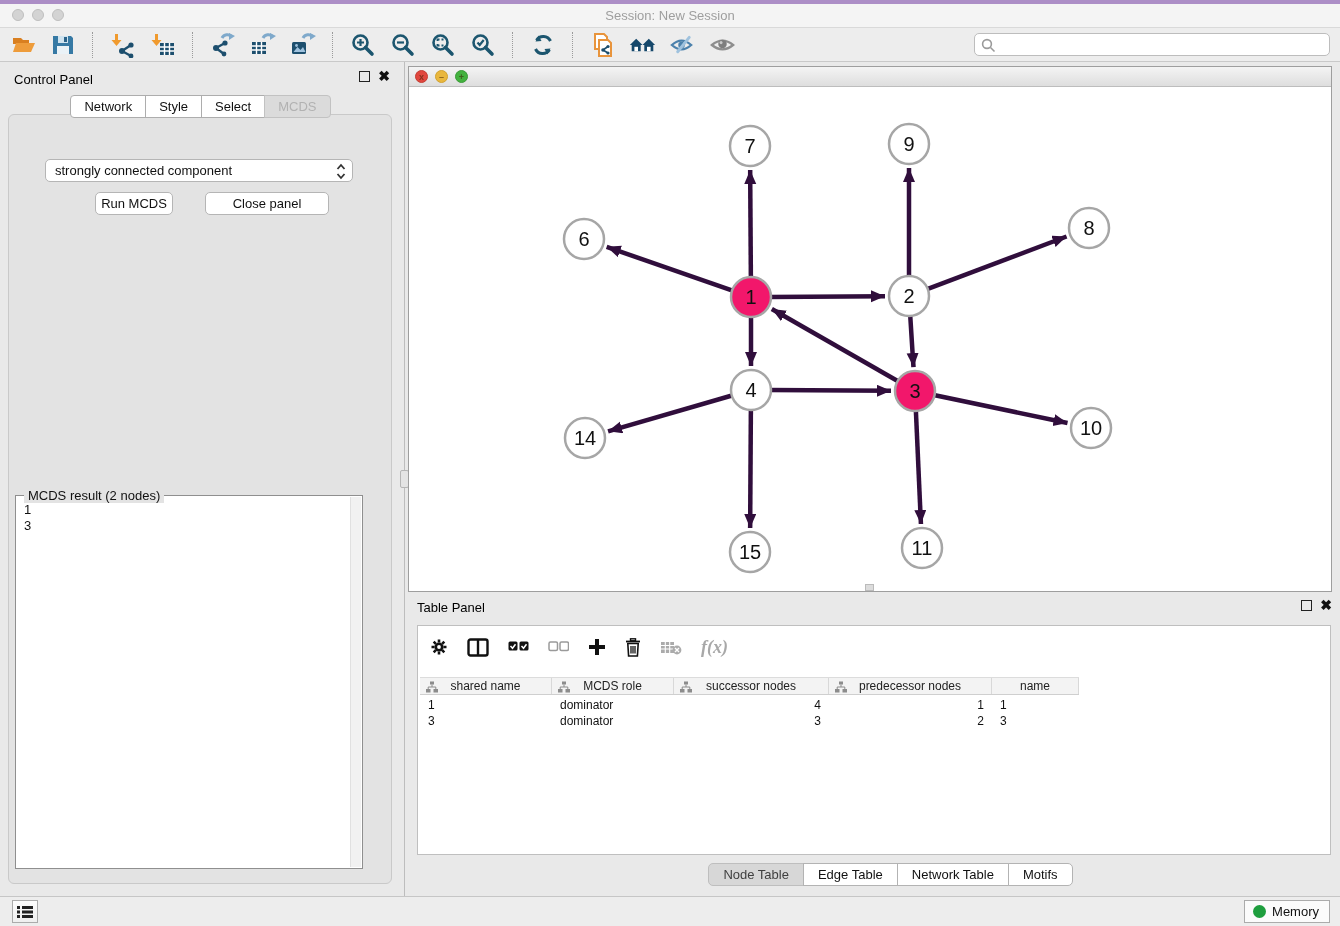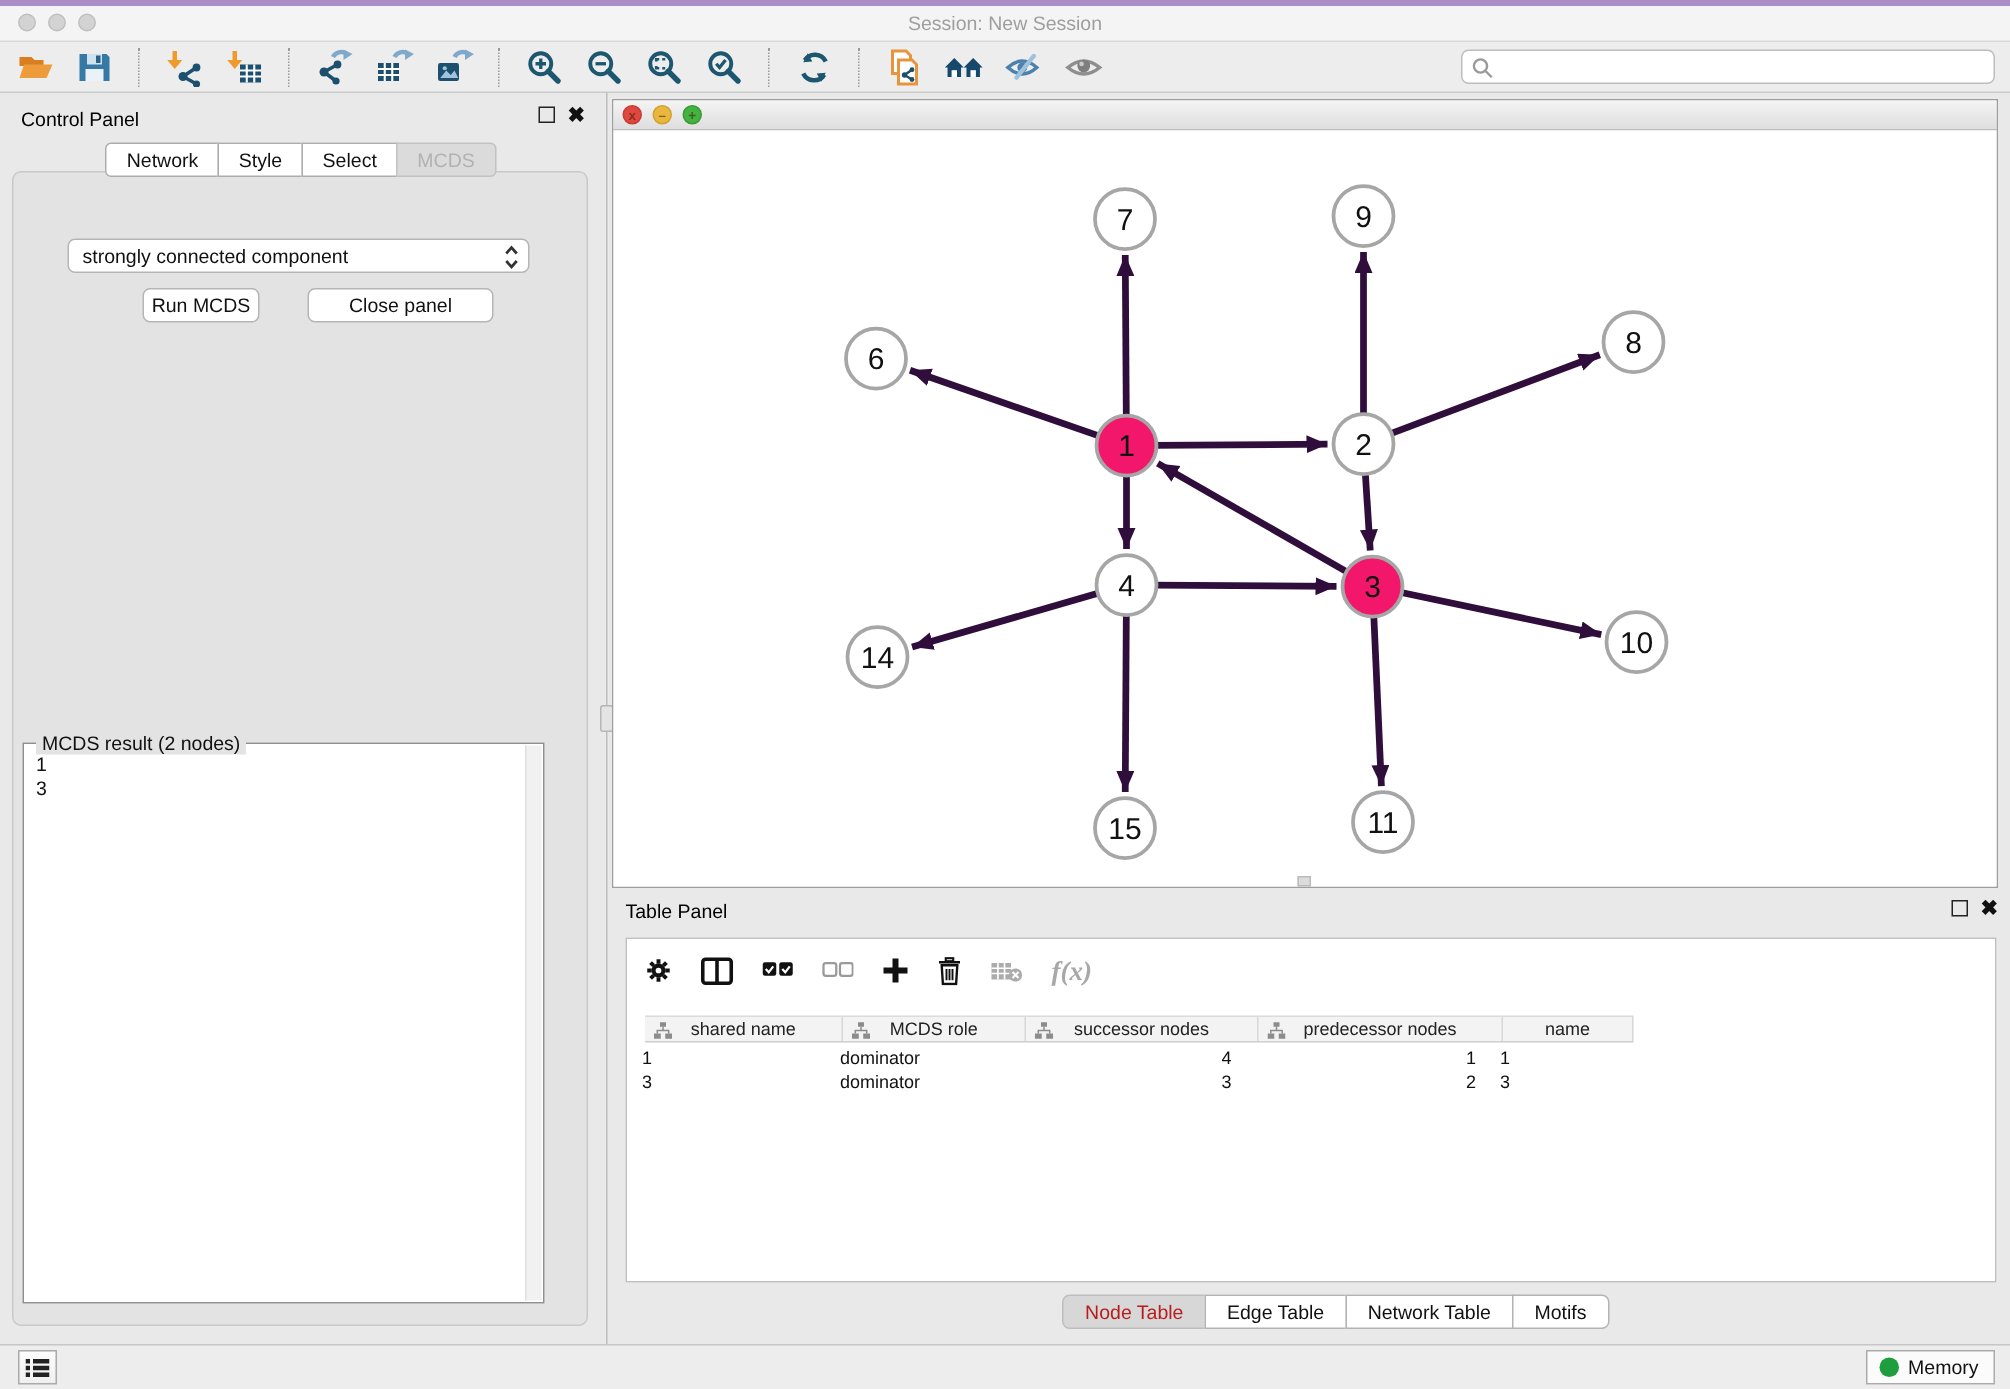--- a/index.html
+++ b/index.html
@@ -76,34 +76,34 @@
   .net-title { position:absolute; left:0; right:0; top:3px; text-align:center; font-size:13px; color:#222;margin-top:19px; }
   .netcanvas { position:absolute; left:0; top:20px; width:922px; height:504px; background:#fff; }
   .canvas-handle { position:absolute; left:456px; bottom:0px; width:9px; height:7px;
     background:#DCDCDC; border:1px solid #BBBBBB; }
   
   .tpanel { position:absolute; left:408px; top:596px; width:932px; height:300px; }
   .tp-box { position:absolute; left:9px; top:29px; width:914px; height:230px;
     background:#fff; border:1px solid #BFBFBF; }
   .tp-toolbar { position:absolute; left:12px; top:8px; display:flex; gap:19px; align-items:center; height:26px; }
   .fx { font-family:"Liberation Serif", serif; font-style:italic; font-size:18px; color:#A8A8A8;font-weight:bold; }
-  .thead { position:absolute; left:12px; top:51px; display:flex; height:18px;
+  .thead { position:absolute; left:2px; top:51px; display:flex; height:18px;
     background:#F3F3F3; border-top:1px solid #DCDCDC; border-bottom:1px solid #CFCFCF; }
   .th { position:relative; border-right:1px solid #D8D8D8; font-size:12px; color:#222;
     text-align:center; line-height:16px; }
   .th svg { position:absolute; left:6px; top:3px; }
   .trow { position:absolute; left:0; display:flex; height:16px; font-size:12px; }
   .td { line-height:16px; white-space:nowrap; overflow:hidden; }
   .td.al { text-align:left; padding-left:10px; }
   .td.ar { text-align:right; padding-right:6px; }
   .tp-tabs { position:absolute; left:0; top:267px; width:100%; display:flex; justify-content:center; }
   .ttab { background:#fff; border:1px solid #B3B3B3; padding:3px 14px; font-size:13px; margin-left:-1px; }
   .ttab:first-child { border-radius:5px 0 0 5px; }
   .ttab:last-child { border-radius:0 5px 5px 0; }
-  .ttab.selected { background:#D7D7D7; color:#b91c1c; border-color:#BEBEBE;margin-left:33px; }
+  .ttab.selected { background:#D7D7D7; color:#404040; border-color:#BEBEBE;margin-left:33px; }
   
   .statusbar { position:absolute; left:0; top:896px; width:1340px; height:30px;
     background:#EDEDED; border-top:1px solid #C6C6C6; }
   .list-btn { position:absolute; left:12px; top:3px; width:26px; height:23px;
     background:linear-gradient(#FDFDFD,#EFEFEF); border:1px solid #ABABAB;
     display:flex; align-items:center; justify-content:center; }
   .mem-btn { position:absolute; right:10px; top:3px; height:23px; padding:0 10px 0 8px;
     background:#FBFBFB; border:1px solid #ABABAB; display:flex; align-items:center; gap:6px; }
   .mem-dot { width:13px; height:13px; border-radius:50%; background:#1E9E3E; }
   .mem-label { font-size:13px; color:#111; }

